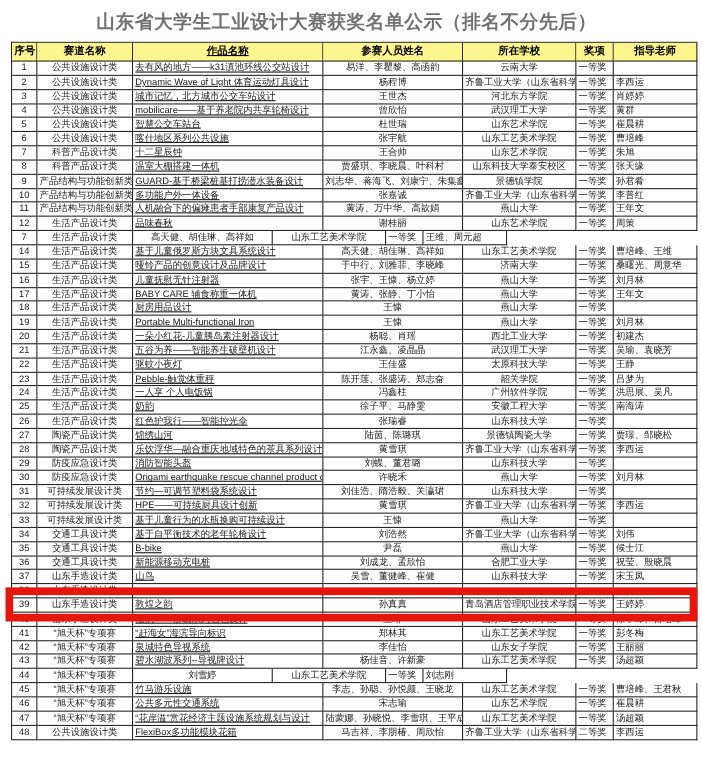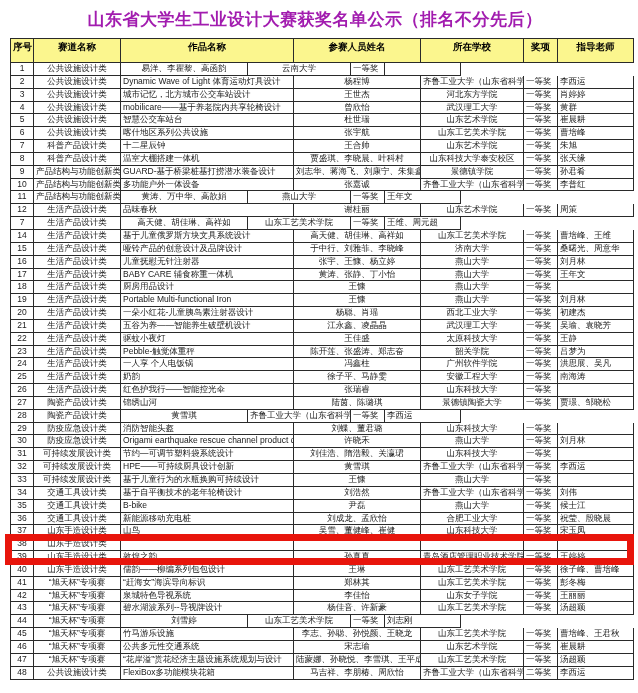--- a/index.html
+++ b/index.html
@@ -3,39 +3,39 @@
 <meta charset="utf-8">
 <style>
   html,body{margin:0;padding:0;}
   body{
     width:638px;height:693px;background:#ffffff;position:relative;
     font-family:"Liberation Sans","DejaVu Sans",sans-serif;color:#1a1a1a;
     overflow:hidden;
   }
   .title{
     position:absolute;top:8px;left:0;width:630px;text-align:center;
-    font-size:17px;font-weight:bold;color:#a21caf;letter-spacing:.5px;white-space:nowrap;
+    font-size:17px;font-weight:bold;color:#737373;letter-spacing:.5px;white-space:nowrap;
   }
   .tbl{
     position:absolute;left:10px;top:38px;width:623px;
     border-top:1px solid #2a2a2a;border-left:1px solid #2a2a2a;
   }
   .row{display:flex;height:12.85px;}
-  .row.head{height:24px;}
+  .row.head{height:17px;}
   .cell{
     box-sizing:border-box;border-right:1px solid #2a2a2a;border-bottom:1px solid #2a2a2a;
     font-size:8.5px;line-height:11.5px;padding:0 2px;white-space:nowrap;overflow:hidden;
   }
   .head .cell{
     background:#fbf68e;font-weight:bold;font-size:9.5px;line-height:15.5px;
     text-align:center;color:#000;
   }
   .c1{width:23px;text-align:center;}
   .c2{width:87px;text-align:center;}
-  .c3{width:173px;text-align:left;}
+  .c3{width:173px;text-align:left;text-decoration:underline;}
   .c4{width:127px;text-align:center;}
   .c5{width:103px;text-align:center;}
   .c6{width:34px;text-align:left;}
   .c7{width:76px;text-align:left;}
   .highlight-box{
     position:absolute;left:5px;top:534px;width:629px;height:31px;
     box-sizing:border-box;border:7px solid #e8150c;pointer-events:none;z-index:5;
   }
 </style>
 </head>
@@ -50,20 +50,21 @@
     <div class="cell c3">作品名称</div>
     <div class="cell c4">参赛人员姓名</div>
     <div class="cell c5">所在学校</div>
     <div class="cell c6">奖项</div>
     <div class="cell c7">指导老师</div>
   </div>
   <div id="table-body">
       <div class="row">
         <div class="cell c1">1</div>
         <div class="cell c2">公共设施设计类</div>
+        <div class="cell c3">去有风的地方——k31滇池环线公交站设计</div>
         <div class="cell c4">易洋、李瞿黎、高函韵</div>
         <div class="cell c5">云南大学</div>
         <div class="cell c6">一等奖</div>
         <div class="cell c7"></div>
       </div>
       <div class="row">
         <div class="cell c1">2</div>
         <div class="cell c2">公共设施设计类</div>
         <div class="cell c3">Dynamic Wave of Light 体育运动灯具设计</div>
         <div class="cell c4">杨程博</div>
@@ -139,20 +140,21 @@
         <div class="cell c2">产品结构与功能创新类</div>
         <div class="cell c3">多功能户外一体设备</div>
         <div class="cell c4">张嘉诚</div>
         <div class="cell c5">齐鲁工业大学（山东省科学院）</div>
         <div class="cell c6">一等奖</div>
         <div class="cell c7">李普红</div>
       </div>
       <div class="row">
         <div class="cell c1">11</div>
         <div class="cell c2">产品结构与功能创新类</div>
+        <div class="cell c3">人机融合下的偏瘫患者手部康复产品设计</div>
         <div class="cell c4">黄涛、万中华、高歆娟</div>
         <div class="cell c5">燕山大学</div>
         <div class="cell c6">一等奖</div>
         <div class="cell c7">王年文</div>
       </div>
       <div class="row">
         <div class="cell c1">12</div>
         <div class="cell c2">生活产品设计类</div>
         <div class="cell c3">品味春秋</div>
         <div class="cell c4">谢桂丽</div>
@@ -290,20 +292,21 @@
         <div class="cell c2">陶瓷产品设计类</div>
         <div class="cell c3">锦绣山河</div>
         <div class="cell c4">陆茵、陈璐琪</div>
         <div class="cell c5">景德镇陶瓷大学</div>
         <div class="cell c6">一等奖</div>
         <div class="cell c7">贾璟、邹晓松</div>
       </div>
       <div class="row">
         <div class="cell c1">28</div>
         <div class="cell c2">陶瓷产品设计类</div>
+        <div class="cell c3">乐饮浮华—融合重庆地域特色的茶具系列设计</div>
         <div class="cell c4">黄雪琪</div>
         <div class="cell c5">齐鲁工业大学（山东省科学院）</div>
         <div class="cell c6">一等奖</div>
         <div class="cell c7">李西运</div>
       </div>
       <div class="row">
         <div class="cell c1">29</div>
         <div class="cell c2">防疫应急设计类</div>
         <div class="cell c3">消防智能头盔</div>
         <div class="cell c4">刘蝶、董君璐</div>

